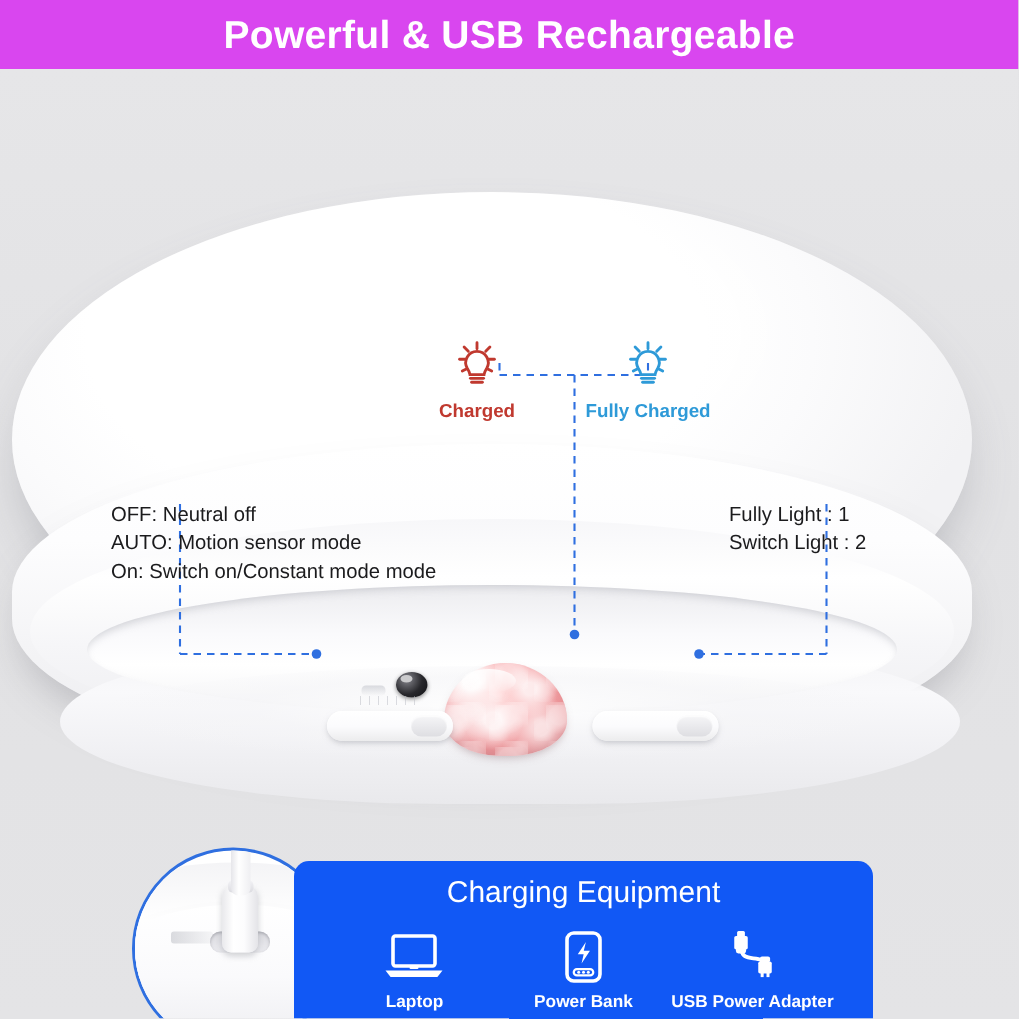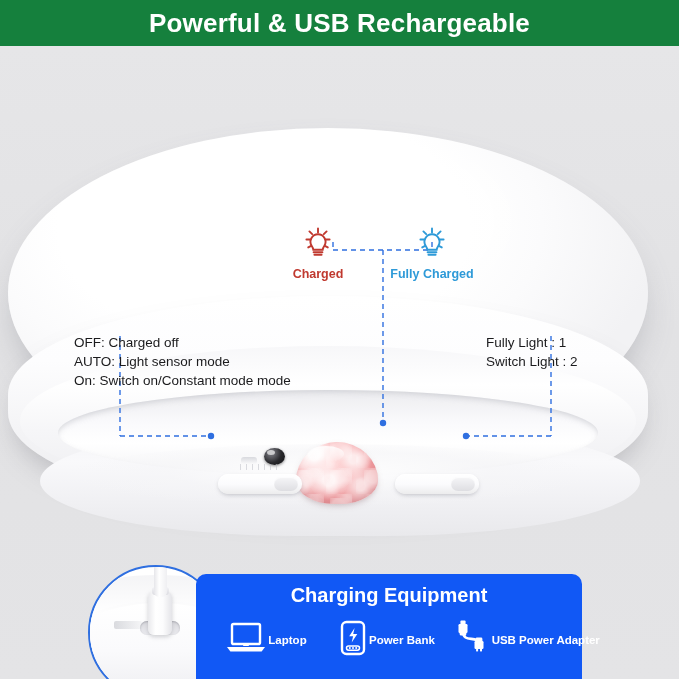--- a/index.html
+++ b/index.html
@@ -7,21 +7,21 @@
     width:679px;height:679px;overflow:hidden;
     background:#e4e4e6;
     font-family:"Liberation Sans","DejaVu Sans",sans-serif;
     position:relative;
   }
   #page{position:absolute;inset:0;width:679px;height:679px;overflow:hidden;}
 
   
   .header{
     position:absolute;left:0;top:0;width:679px;height:46px;
-    background:#15803d;
+    background:#d946ef;
     display:flex;align-items:center;justify-content:center;
   }
   .header-title{
     color:#ffffff;font-size:26px;font-weight:bold;letter-spacing:.2px;
     white-space:nowrap;
   }
 
   
   .body-area{
     position:absolute;left:0;top:46px;width:679px;height:633px;
@@ -155,27 +155,27 @@
   .spec-line{font-size:13.5px;line-height:19px;white-space:nowrap;}
   .spec-line b{font-weight:normal;}
 
   
   .charge-panel{
     position:absolute;left:196px;top:528px;width:386px;height:118px;
     background:#1158f5;border-radius:10px;
   }
   .charge-title{
     position:absolute;left:0;top:10px;width:386px;text-align:center;
-    color:#fff;font-size:20px;font-weight:bold;
+    color:#fff;font-size:20px;font-weight:normal;
   }
   .charge-items{
     position:absolute;left:24px;top:44px;width:338px;height:66px;
     display:flex;justify-content:space-around;align-items:flex-start;
   }
-  .charge-item{display:flex;flex-direction:row;align-items:center;width:104px;}
+  .charge-item{display:flex;flex-direction:column;align-items:center;width:104px;}
   .charge-ic{height:40px;display:flex;align-items:center;justify-content:center;}
   .charge-label{
     margin-top:4px;color:#fff;font-size:11.5px;font-weight:bold;white-space:nowrap;
   }
 
   
   .inset-circle{
     position:absolute;left:88px;top:519px;width:131px;height:131px;border-radius:50%;
     border:2px solid #2f6fe0;
     background:
@@ -306,24 +306,24 @@
           <path d="M28.6 9.4 l-2.8 2.8"></path>
           <path d="M10.2 25.4 l3 -1.6"></path>
           <path d="M29.8 25.4 l-3 -1.6"></path>
         </g>
       </svg>
       <div class="bulb-label label-full">Fully Charged</div>
     </div>
 
     <div class="spec-block spec-left">
       <div class="spec-line">
-        <b>OFF:</b><span> Charged off</span>
-      </div>
-      <div class="spec-line">
-        <b>AUTO:</b><span> Light sensor mode</span>
+        <b>OFF:</b><span> Neutral off</span>
+      </div>
+      <div class="spec-line">
+        <b>AUTO:</b><span> Motion sensor mode</span>
       </div>
       <div class="spec-line">
         <b>On:</b><span> Switch on/Constant mode mode</span>
       </div>
     </div>
 
     <div class="spec-block spec-right">
       <div class="spec-line">
         <b>Fully Light :</b><span> 1</span>
       </div>

